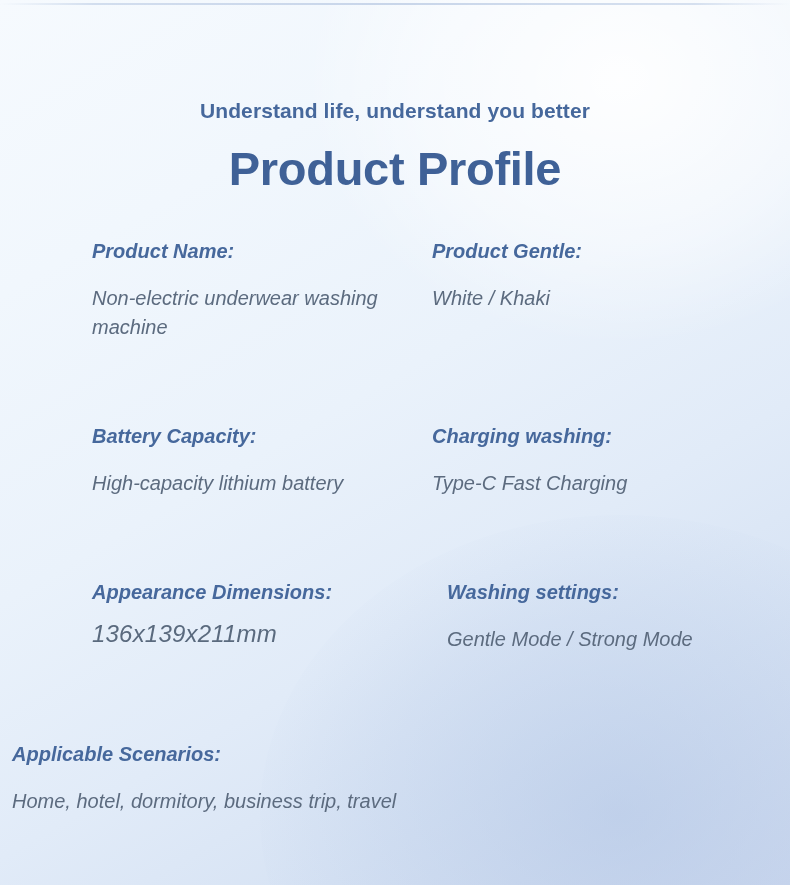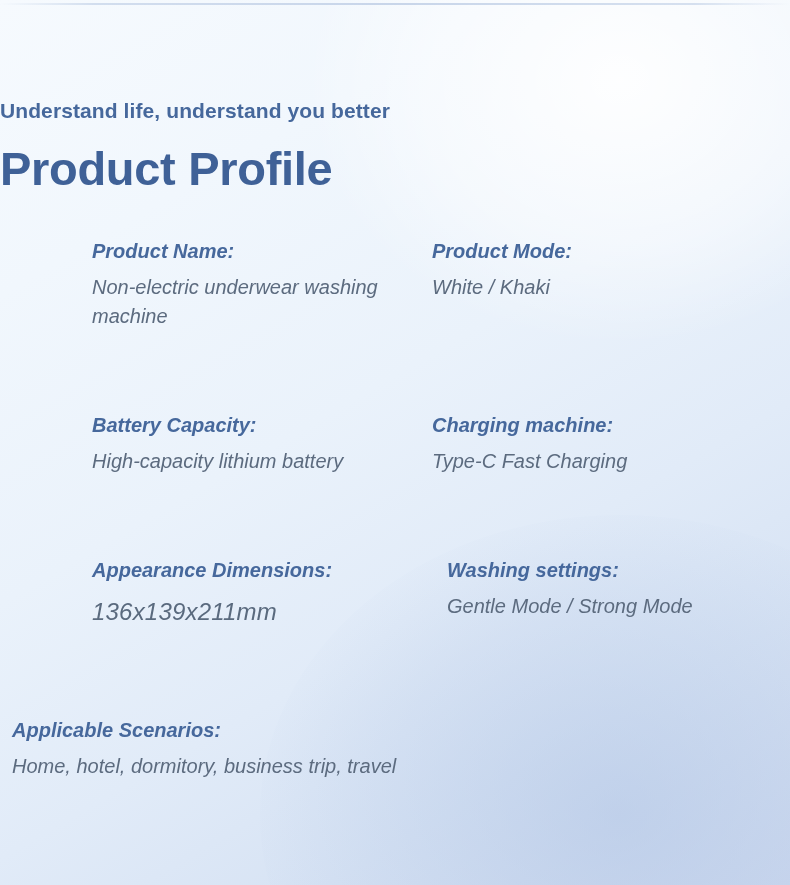--- a/index.html
+++ b/index.html
@@ -77,20 +77,21 @@
 
   .content {
     position: relative;
     z-index: 2;
     width: 100%;
     height: 100%;
   }
 
   
   .header {
+    text-align: center;
     padding-top: 98px;
   }
   .subtitle {
     font-size: 21px;
     font-weight: bold;
     color: #46689c;
     letter-spacing: 0.1px;
     line-height: 1.2;
   }
   .title {
@@ -128,21 +129,21 @@
   }
 
   .label {
     font-size: 20px;
     font-weight: bold;
     color: #46689c;
     line-height: 1.25;
     white-space: nowrap;
   }
   .value {
-    margin-top: 9px;
+    margin-top: 20px;
     font-size: 20px;
     font-weight: normal;
     color: #5c6b7f;
     line-height: 1.45;
   }
   .value.big {
     font-size: 24px;
     font-weight: 300;
     color: #5a6a7e;
     margin-top: 12px;
@@ -174,32 +175,32 @@
     </div>
 
     <div class="specs">
 
       <div class="spec-row row-1">
         <div class="col-left">
           <div class="label">Product Name:</div>
           <div class="value">Non-electric underwear washing machine</div>
         </div>
         <div class="col-right">
-          <div class="label">Product Mode:</div>
+          <div class="label">Product Gentle:</div>
           <div class="value">White / Khaki</div>
         </div>
       </div>
 
       <div class="spec-row row-2">
         <div class="col-left">
           <div class="label">Battery Capacity:</div>
           <div class="value">High-capacity lithium battery</div>
         </div>
         <div class="col-right">
-          <div class="label">Charging machine:</div>
+          <div class="label">Charging washing:</div>
           <div class="value">Type-C Fast Charging</div>
         </div>
       </div>
 
       <div class="spec-row row-3">
         <div class="col-left">
           <div class="label">Appearance Dimensions:</div>
           <div class="value big">136x139x211mm</div>
         </div>
         <div class="col-right nudged">

